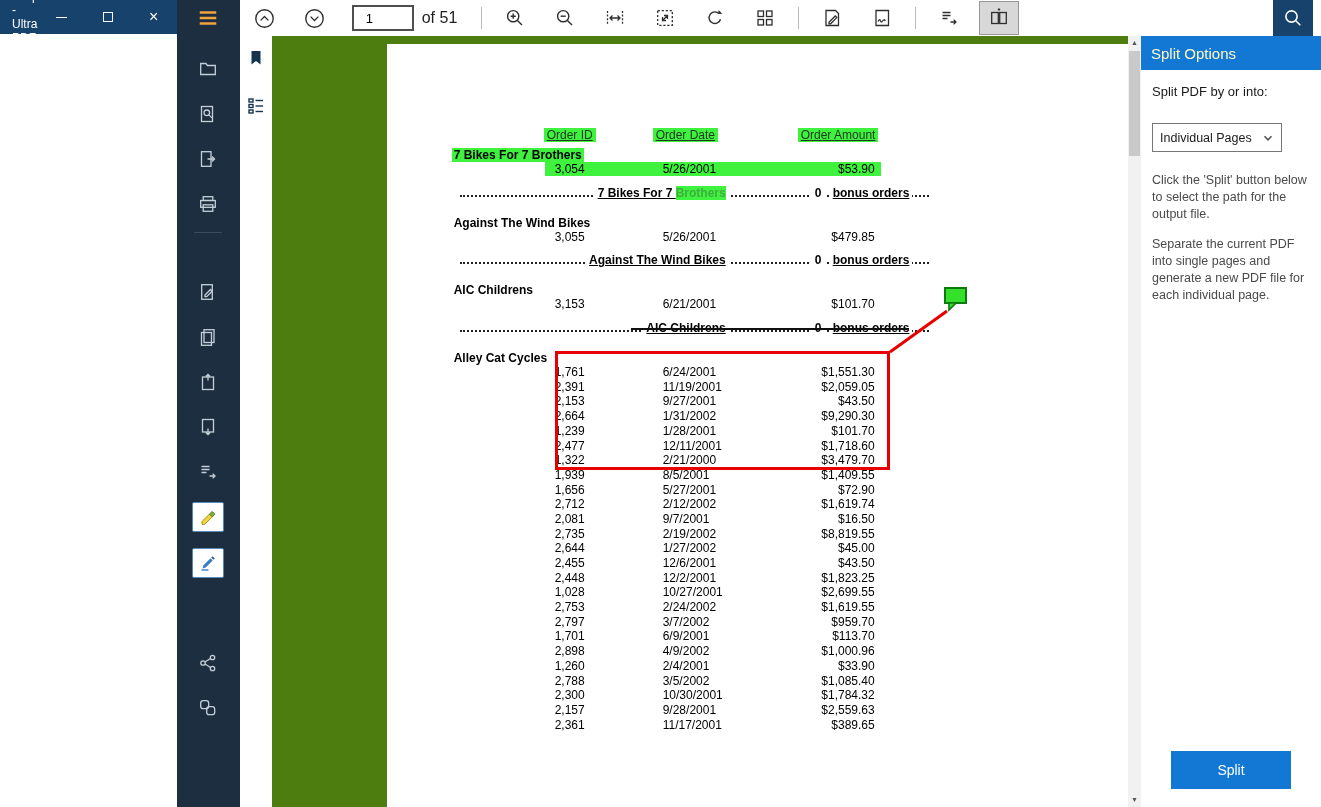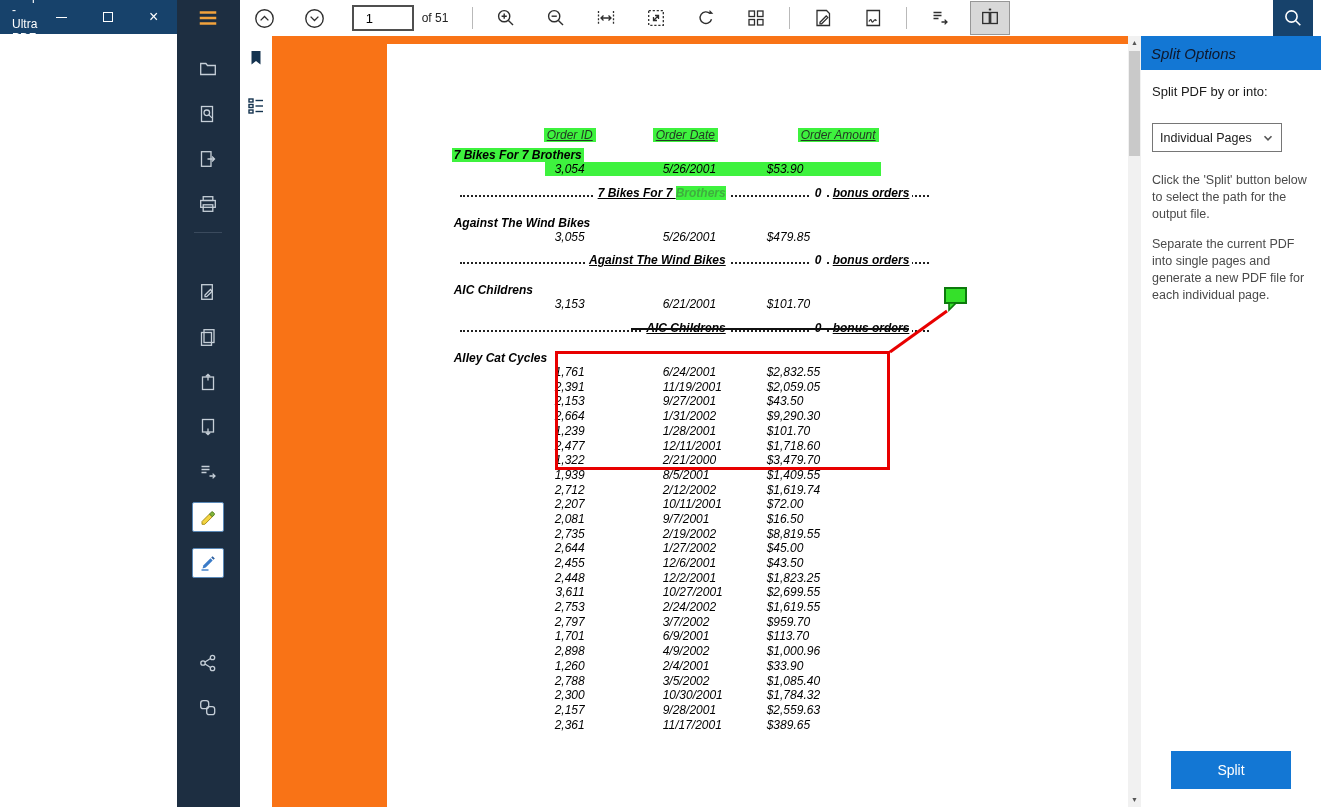--- a/index.html
+++ b/index.html
@@ -28,45 +28,45 @@
   .rail-btn.tool-active { width:32px; height:30px; background:#fff; border:1px solid #5a89b8; border-radius:2px; margin:8px 0; }
   .mt30 { margin-top:30px; } .mt46 { margin-top:46px; } .mt54 { margin-top:54px; }
 
   .right-col { flex:1; display:flex; flex-direction:column; min-width:0; }
 
   
   .toolbar { height:36px; background:#fff; display:flex; align-items:center; flex:0 0 36px; color:#2e2e2e; }
   .tb-btn { width:40px; height:34px; margin:0 5px; display:flex; align-items:center; justify-content:center; }
   .tb-btn.active { background:#d8d8d8; border:1px solid #979797; }
   .page-input { width:62px; height:26px; border:2px solid #4f4f4f; font-size:13px; padding-left:12px; margin:0 8px 0 12px; }
-  .of-label { font-size:12px; color:#222; margin-right:16px; }
+  .of-label { font-size:16px; color:#222; margin-right:16px; }
   .sep { width:1px; height:22px; background:#b9b9b9; margin:0 8px; }
   .search-btn { width:40px; height:36px; margin-left:auto; margin-right:8px; background:#17426b; display:flex; align-items:center; justify-content:center; }
 
   
   .content-row { flex:1; display:flex; min-height:0; }
   .nav-strip { width:32px; background:#fff; display:flex; flex-direction:column; align-items:center; padding-top:10px; gap:24px; flex:0 0 32px; }
   .nav-tab { width:26px; height:24px; display:flex; align-items:center; justify-content:center; color:#14334f; }
 
-  .viewer { flex:1; background:#f97316; position:relative; overflow:hidden; min-width:0;font-style:italic; }
+  .viewer { flex:1; background:#4d7c0f; position:relative; overflow:hidden; min-width:0; }
 
   
   .page { position:absolute; left:115px; top:8px; width:818px; height:790px; background:#fff; font-size:12px; color:#000; }
   .doc-head { position:relative; height:15px; margin-top:84px; }
   .doc-head span { position:absolute; background:#3ef23e; text-decoration:underline; color:#233a23; padding:0 3px; }
   .h1 { left:157px; } .h2 { left:266px; } .h3 { left:411px; }
   .group-name { margin:15px 0 0 65px; font-weight:bold; height:14px; line-height:14px; width:max-content; padding:0 2px; }
   .groups .group:first-child .group-name { margin-top:5px; }
   .hl-band { background:#3ef23e; }
   .redacted { color:#3fae3f; }
   .row { position:relative; height:14.7px; line-height:14.5px; }
   .row-hl::before { content:""; position:absolute; left:158px; top:0; width:336px; height:13.5px; background:#3ef23e; }
   .cell-id  { position:absolute; left:100px; width:98px; text-align:right; z-index:1; }
   .cell-date{ position:absolute; left:276px; z-index:1; }
-  .cell-amt { position:absolute; left:380px; width:108px; z-index:1; }
+  .cell-amt { position:absolute; left:380px; width:108px; text-align:right; z-index:1; }
   .summary { position:relative; height:15px; line-height:15px; margin-top:9px; font-weight:bold; }
   .dots { position:absolute; left:73px; right:276px; top:9px; border-bottom:2px dotted #222; }
   .sum-name { position:absolute; right:476px; background:#fff; padding:0 3px; white-space:nowrap; }
   .sum-count{ position:absolute; left:424px; background:#fff; padding:0 4px; }
   .sum-label{ position:absolute; left:443px; background:#fff; padding:0 3px; }
   .u { text-decoration:underline; }
   .summary.strike::after { content:""; position:absolute; left:244px; width:278px; top:7px; border-top:2px solid #101010; z-index:2; }
 
   
   .red-box { position:absolute; left:168px; top:307px; width:335px; height:119px; border:3px solid #e80000; z-index:3; }
@@ -74,21 +74,21 @@
   .comment { position:absolute; left:556px; top:241px; z-index:4; }
 
   
   .vscroll { position:absolute; top:0; right:0; bottom:0; width:13px; background:#f1f1f1; }
   .sarrow { position:absolute; left:0; width:13px; height:14px; font-size:7px; color:#555; text-align:center; line-height:14px; }
   .sarrow.up { top:0; } .sarrow.down { bottom:0; }
   .sthumb { position:absolute; left:1px; top:15px; width:11px; height:105px; background:#c9c9c9; }
 
   
   .split-panel { width:180px; flex:0 0 180px; background:#fff; display:flex; flex-direction:column; }
-  .panel-header { height:34px; background:#1377d4; color:#0f172a; font-size:15px; display:flex; align-items:center; padding-left:10px; flex:0 0 34px;font-style:italic; }
+  .panel-header { height:34px; background:#1377d4; color:#fef9c3; font-size:15px; display:flex; align-items:center; padding-left:10px; flex:0 0 34px; }
   .panel-body { flex:1; display:flex; flex-direction:column; padding:14px 11px 14px 11px; }
   .panel-label { font-size:13px; color:#1a1a1a; margin-bottom:24px; }
   .dropdown { width:130px; height:29px; border:1px solid #767676; display:flex; align-items:center; justify-content:space-between; padding:0 7px; font-size:12.5px; color:#1a1a1a; margin-bottom:20px; background:#fff; }
   .desc { font-size:12.5px; color:#4a4a4a; line-height:17px; margin-bottom:13px; }
   .split-btn { margin:auto auto 4px; width:120px; height:38px; background:#1377d4; color:#fff; font-size:14px; display:flex; align-items:center; justify-content:center; }
 
   svg.ic { display:block; }
 </style>
 </head>
 <body>
@@ -363,21 +363,21 @@
                     <div class="sum-name"><span class="u">AIC Childrens</span></div>
                     <div class="sum-count">0</div>
                     <div class="sum-label u">bonus orders</div>
                   </div>
                 </div>
                 <div class="group">
                   <div class="group-name">Alley Cat Cycles</div>
                   <div class="row">
                     <span class="cell-id">1,761</span>
                     <span class="cell-date">6/24/2001</span>
-                    <span class="cell-amt">$2,832.55</span>
+                    <span class="cell-amt">$1,551.30</span>
                   </div>
                   <div class="row">
                     <span class="cell-id">2,391</span>
                     <span class="cell-date">11/19/2001</span>
                     <span class="cell-amt">$2,059.05</span>
                   </div>
                   <div class="row">
                     <span class="cell-id">2,153</span>
                     <span class="cell-date">9/27/2001</span>
                     <span class="cell-amt">$43.50</span>
@@ -401,30 +401,30 @@
                     <span class="cell-id">1,322</span>
                     <span class="cell-date">2/21/2000</span>
                     <span class="cell-amt">$3,479.70</span>
                   </div>
                   <div class="row">
                     <span class="cell-id">1,939</span>
                     <span class="cell-date">8/5/2001</span>
                     <span class="cell-amt">$1,409.55</span>
                   </div>
                   <div class="row">
+                    <span class="cell-id">1,656</span>
+                    <span class="cell-date">5/27/2001</span>
+                    <span class="cell-amt">$72.90</span>
+                  </div>
+                  <div class="row">
                     <span class="cell-id">2,712</span>
                     <span class="cell-date">2/12/2002</span>
                     <span class="cell-amt">$1,619.74</span>
                   </div>
                   <div class="row">
-                    <span class="cell-id">2,207</span>
-                    <span class="cell-date">10/11/2001</span>
-                    <span class="cell-amt">$72.00</span>
-                  </div>
-                  <div class="row">
                     <span class="cell-id">2,081</span>
                     <span class="cell-date">9/7/2001</span>
                     <span class="cell-amt">$16.50</span>
                   </div>
                   <div class="row">
                     <span class="cell-id">2,735</span>
                     <span class="cell-date">2/19/2002</span>
                     <span class="cell-amt">$8,819.55</span>
                   </div>
                   <div class="row">
@@ -436,21 +436,21 @@
                     <span class="cell-id">2,455</span>
                     <span class="cell-date">12/6/2001</span>
                     <span class="cell-amt">$43.50</span>
                   </div>
                   <div class="row">
                     <span class="cell-id">2,448</span>
                     <span class="cell-date">12/2/2001</span>
                     <span class="cell-amt">$1,823.25</span>
                   </div>
                   <div class="row">
-                    <span class="cell-id">3,611</span>
+                    <span class="cell-id">1,028</span>
                     <span class="cell-date">10/27/2001</span>
                     <span class="cell-amt">$2,699.55</span>
                   </div>
                   <div class="row">
                     <span class="cell-id">2,753</span>
                     <span class="cell-date">2/24/2002</span>
                     <span class="cell-amt">$1,619.55</span>
                   </div>
                   <div class="row">
                     <span class="cell-id">2,797</span>

